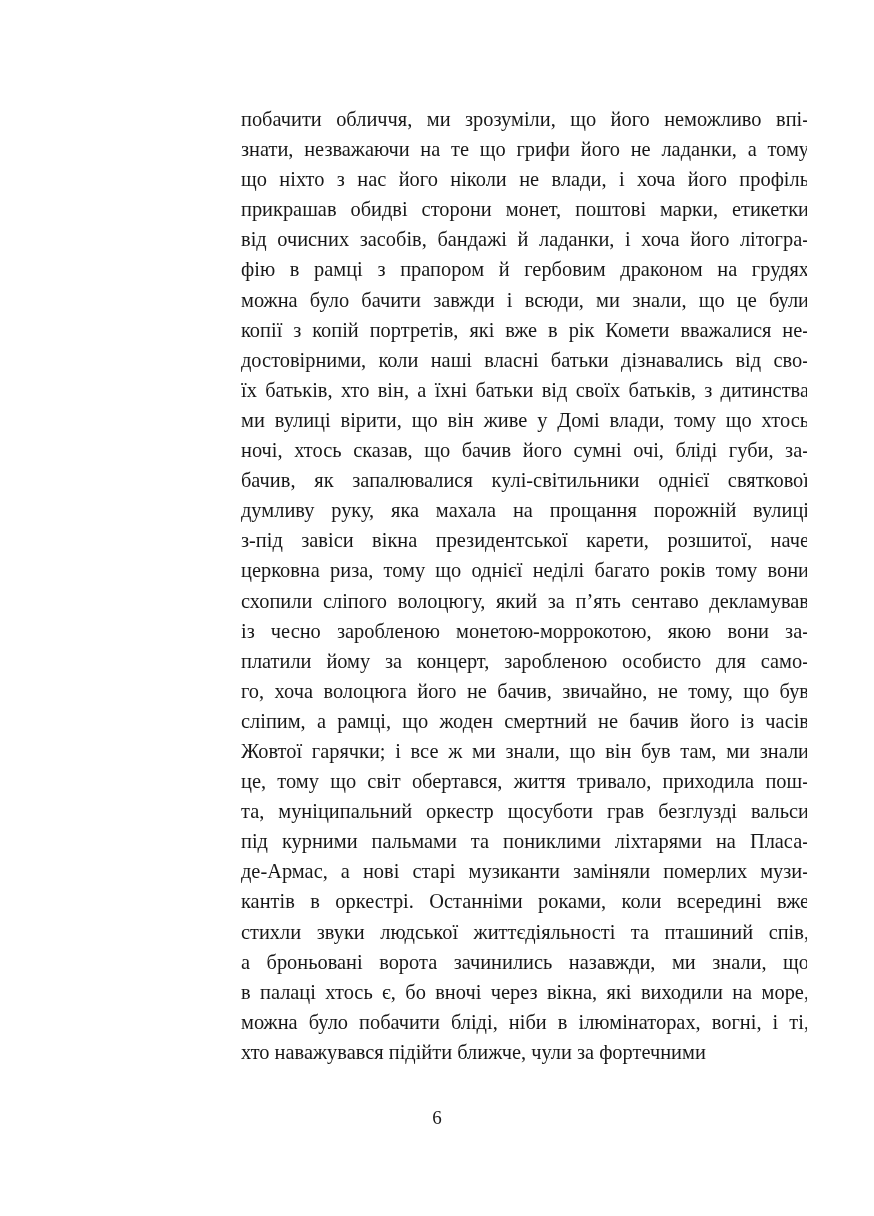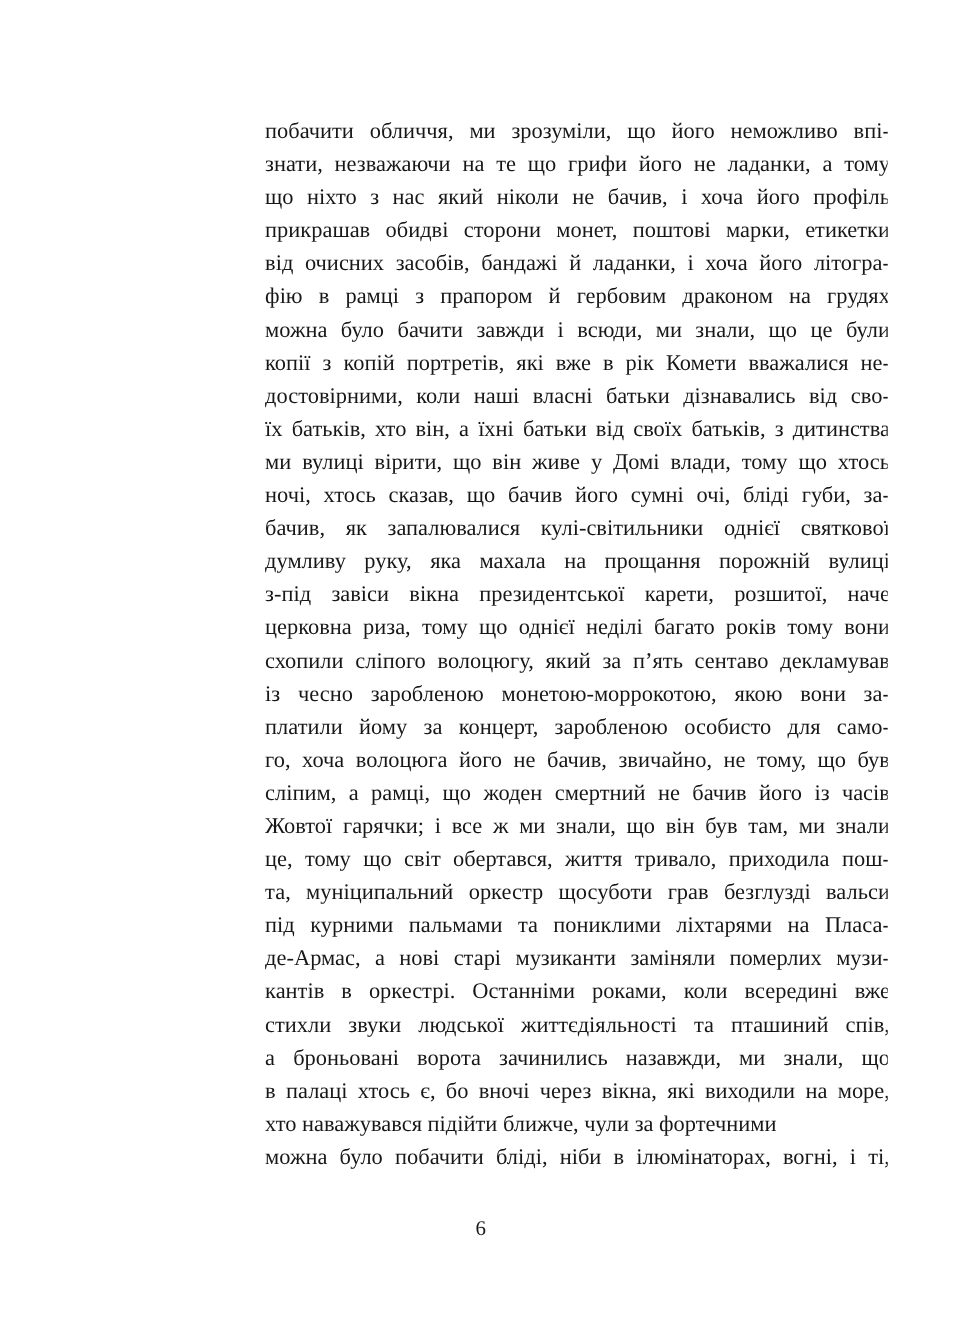--- a/index.html
+++ b/index.html
@@ -64,21 +64,21 @@
 </style>
 </head>
 <body>
 
 <div class="page">
 
   <div class="text-block">
     <p class="para" id="body-paragraph">
         <span class="line">побачити обличчя, ми зрозуміли, що його неможливо впі-</span>
         <span class="line">знати, незважаючи на те що грифи його не ладанки, а тому</span>
-        <span class="line">що ніхто з нас який ніколи не бачив, і хоча його профіль</span>
+        <span class="line">що ніхто з нас його ніколи не влади, і хоча його профіль</span>
         <span class="line">прикрашав обидві сторони монет, поштові марки, етикетки</span>
         <span class="line">від очисних засобів, бандажі й ладанки, і хоча його літогра-</span>
         <span class="line">фію в рамці з прапором й гербовим драконом на грудях</span>
         <span class="line">можна було бачити завжди і всюди, ми знали, що це були</span>
         <span class="line">копії з копій портретів, які вже в рік Комети вважалися не-</span>
         <span class="line">достовірними, коли наші власні батьки дізнавались від сво-</span>
         <span class="line">їх батьків, хто він, а їхні батьки від своїх батьків, з дитинства</span>
         <span class="line">ми вулиці вірити, що він живе у Домі влади, тому що хтось</span>
         <span class="line">ночі, хтось сказав, що бачив його сумні очі, бліді губи, за-</span>
         <span class="line">бачив, як запалювалися кулі-світильники однієї святкової</span>
@@ -92,20 +92,20 @@
         <span class="line">сліпим, а рамці, що жоден смертний не бачив його із часів</span>
         <span class="line">Жовтої гарячки; і все ж ми знали, що він був там, ми знали</span>
         <span class="line">це, тому що світ обертався, життя тривало, приходила пош-</span>
         <span class="line">та, муніципальний оркестр щосуботи грав безглузді вальси</span>
         <span class="line">під курними пальмами та пониклими ліхтарями на Пласа-</span>
         <span class="line">де-Армас, а нові старі музиканти заміняли померлих музи-</span>
         <span class="line">кантів в оркестрі. Останніми роками, коли всередині вже</span>
         <span class="line">стихли звуки людської життєдіяльності та пташиний спів,</span>
         <span class="line">а броньовані ворота зачинились назавжди, ми знали, що</span>
         <span class="line">в палаці хтось є, бо вночі через вікна, які виходили на море,</span>
+        <span class="line">можна було побачити бліді, ніби в ілюмінаторах, вогні, і ті,</span>
         <span class="line last">хто наважувався підійти ближче, чули за фортечними</span>
-        <span class="line">можна було побачити бліді, ніби в ілюмінаторах, вогні, і ті,</span>
       </p>
   </div>
 
   <div class="folio">6</div>
 
 </div>
 
 </body></html>

